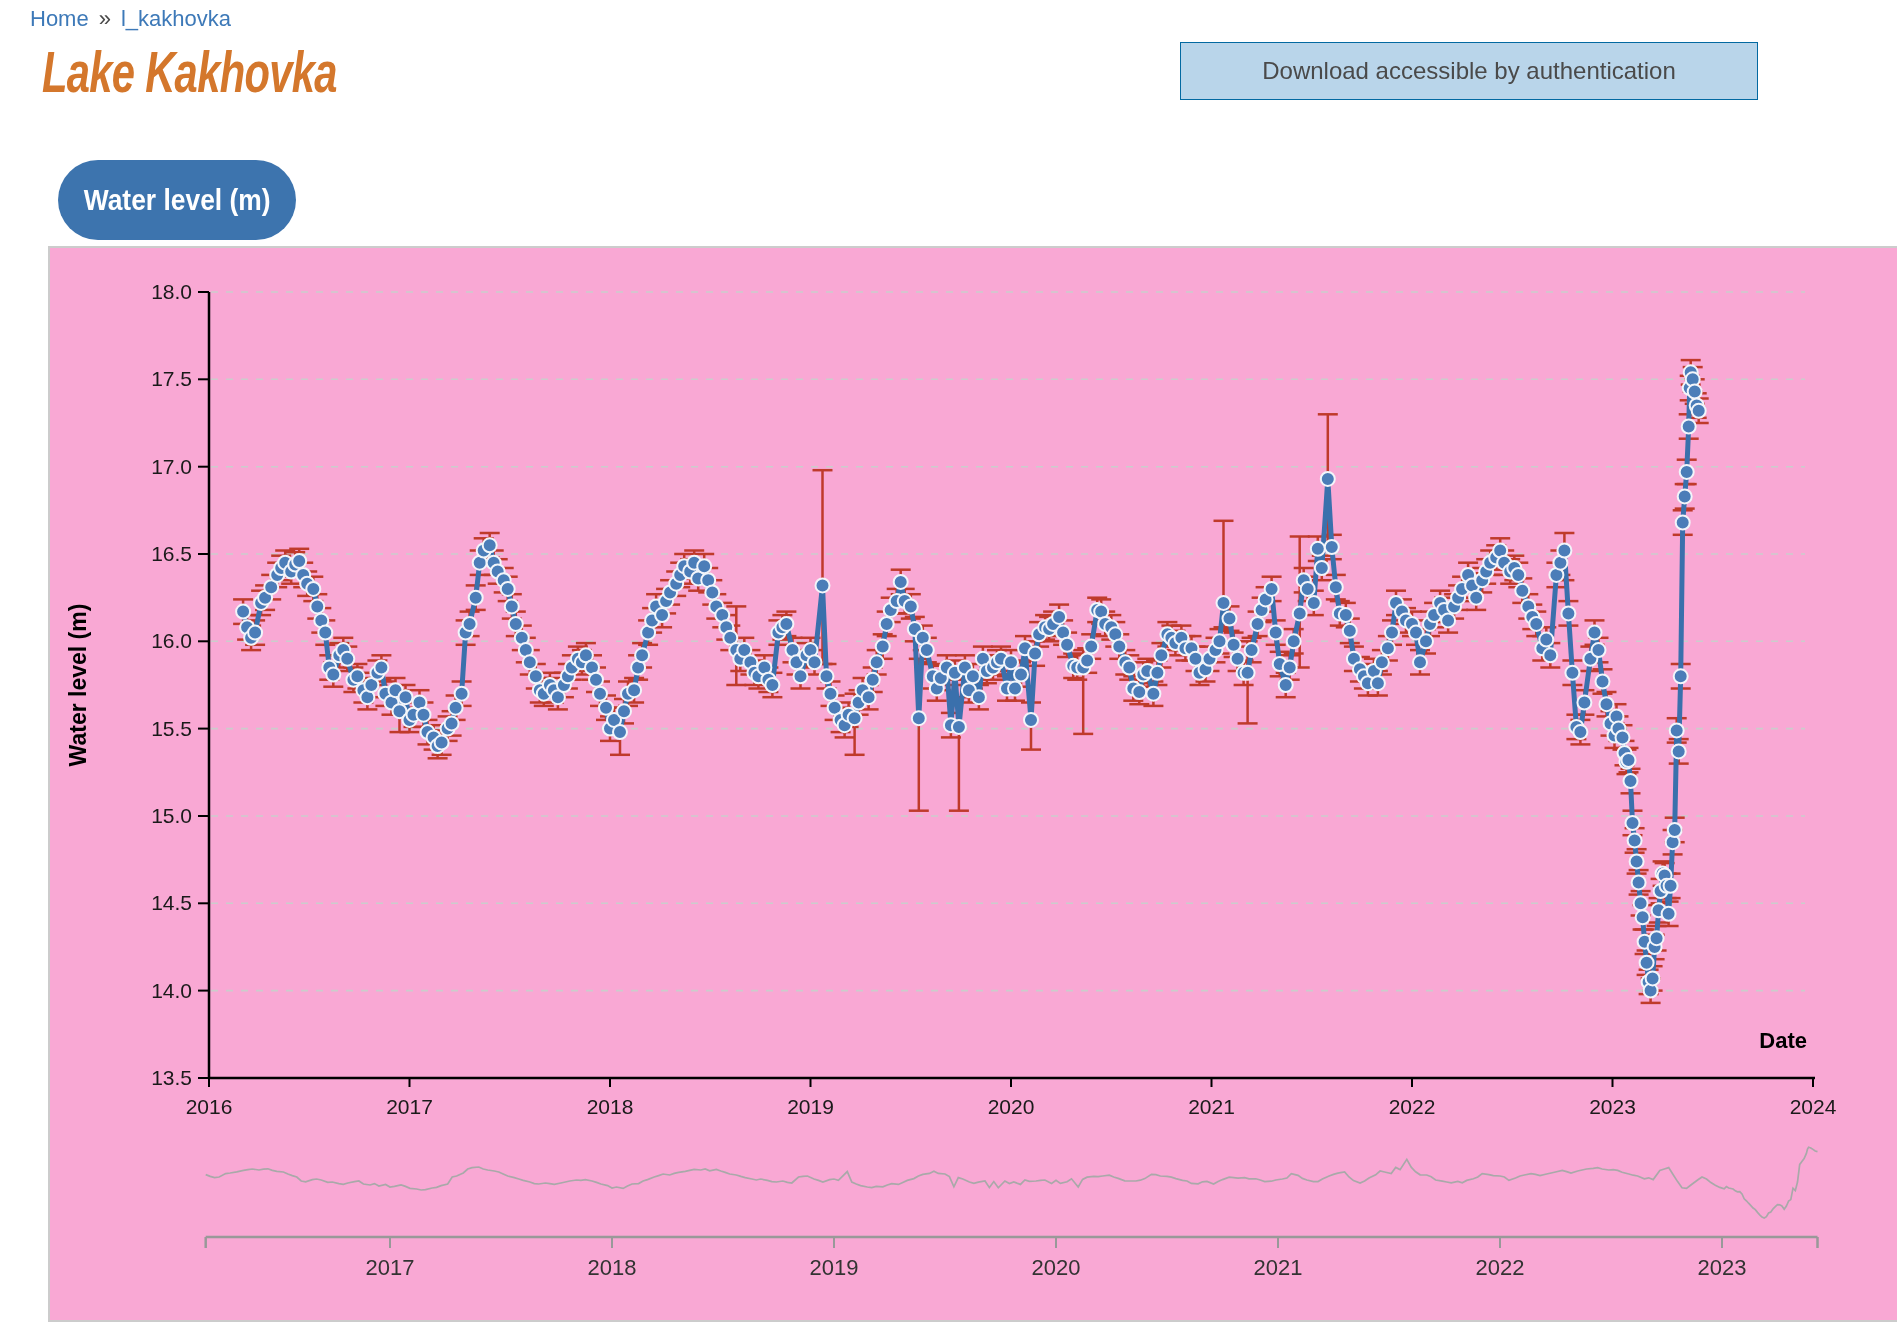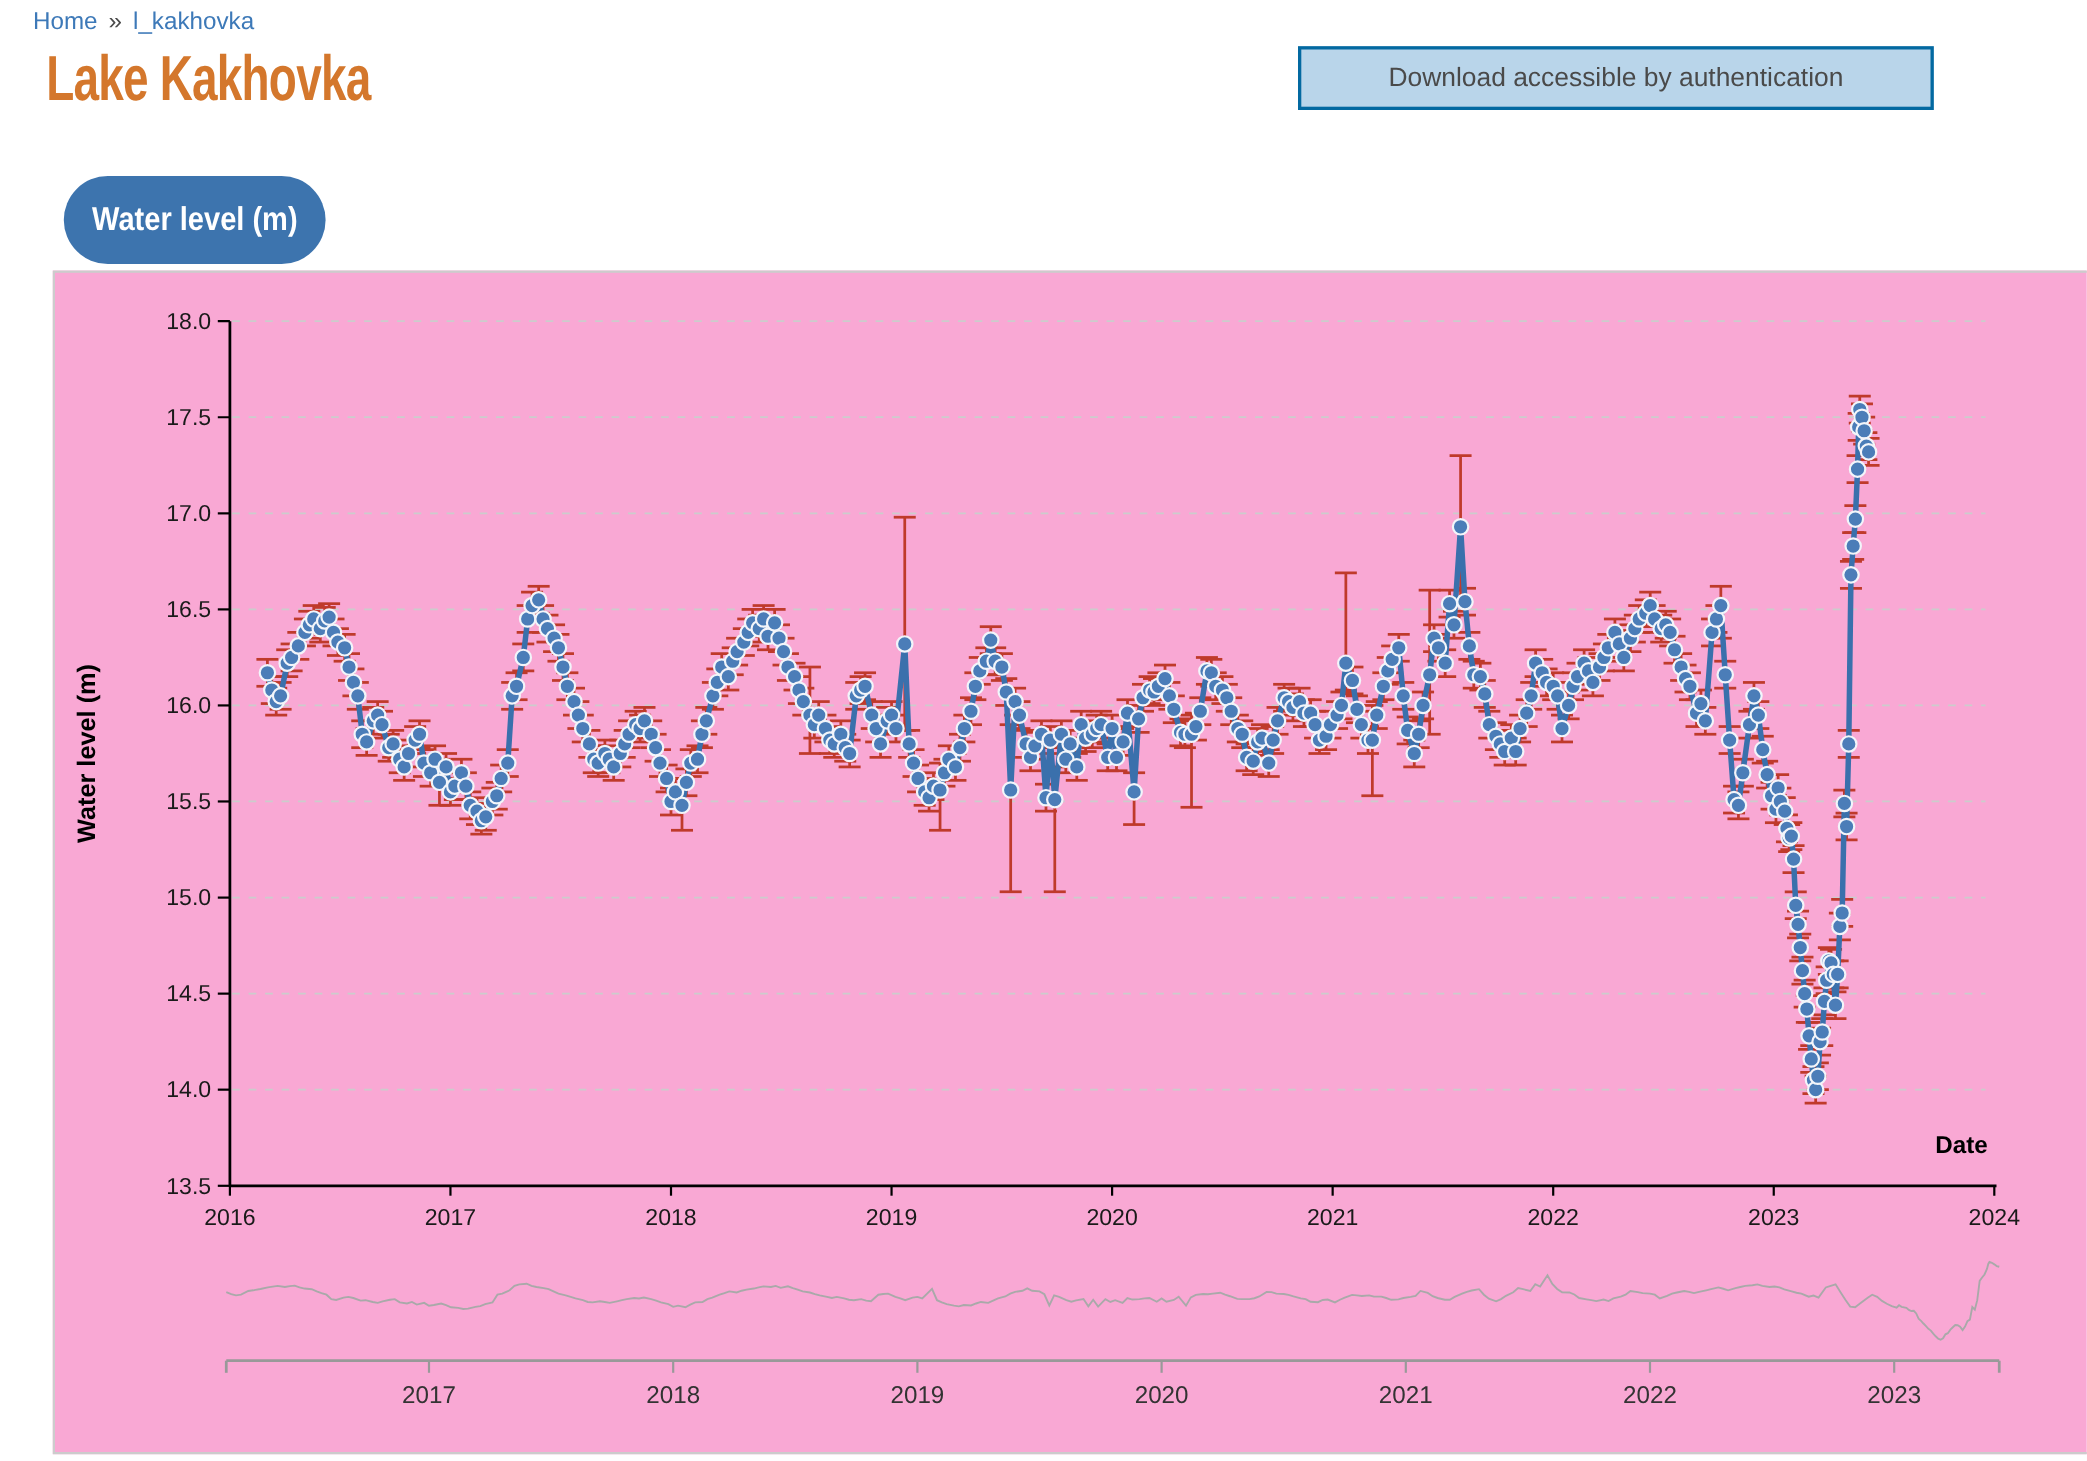--- a/index.html
+++ b/index.html
@@ -1,24 +1,24 @@
 <!DOCTYPE html>
 <html><head>
 <meta charset="utf-8">
 <style>
   html,body{margin:0;padding:0;background:#ffffff;font-family:"Liberation Sans",sans-serif;}
   #page{position:relative;width:1897px;height:1328px;background:#fff;overflow:hidden;padding-left:32px;}
   .breadcrumb{position:absolute;left:30px;top:6px;font-size:22px;}
   .breadcrumb a{color:#3d79b8;text-decoration:none;cursor:pointer;}
   .breadcrumb .sep{color:#4a4a4a;margin:0 10px;}
-  .title-wrap{position:absolute;left:42px;top:38px;height:66px;white-space:nowrap;}
+  .title-wrap{position:absolute;left:42px;top:38px;height:66px;white-space:nowrap;font-style:italic;}
   .title-wrap span{display:inline-block;transform:scaleX(0.72);transform-origin:left center;
     font-size:58px;font-weight:bold;color:#d4772c;letter-spacing:-1px;}
   .download-btn{position:absolute;left:1180px;top:42px;width:578px;height:58px;
-    background:#b9d5ea;border:3px solid #0369a1;color:#4a4a4a;font-size:24px;
+    background:#b9d5ea;border:1px solid #0369a1;color:#4a4a4a;font-size:24px;
     display:flex;align-items:center;justify-content:center;cursor:pointer;box-sizing:border-box;}
   .tab-pill{position:absolute;left:58px;top:160px;width:238px;height:80px;border-radius:41px;
     background:#3d74ae;color:#ffffff;display:flex;align-items:center;justify-content:center;cursor:pointer;}
   .tab-pill span{display:inline-block;transform:scaleX(0.88);font-size:30px;font-weight:bold;white-space:nowrap;}
   .panel{position:absolute;left:48px;top:246px;width:1885px;height:1076px;
     border:2px solid #cccccc;background:#f9a8d4;box-sizing:border-box;}
   svg text{font-family:"Liberation Sans",sans-serif;}
 </style>
 </head>
 <body>

